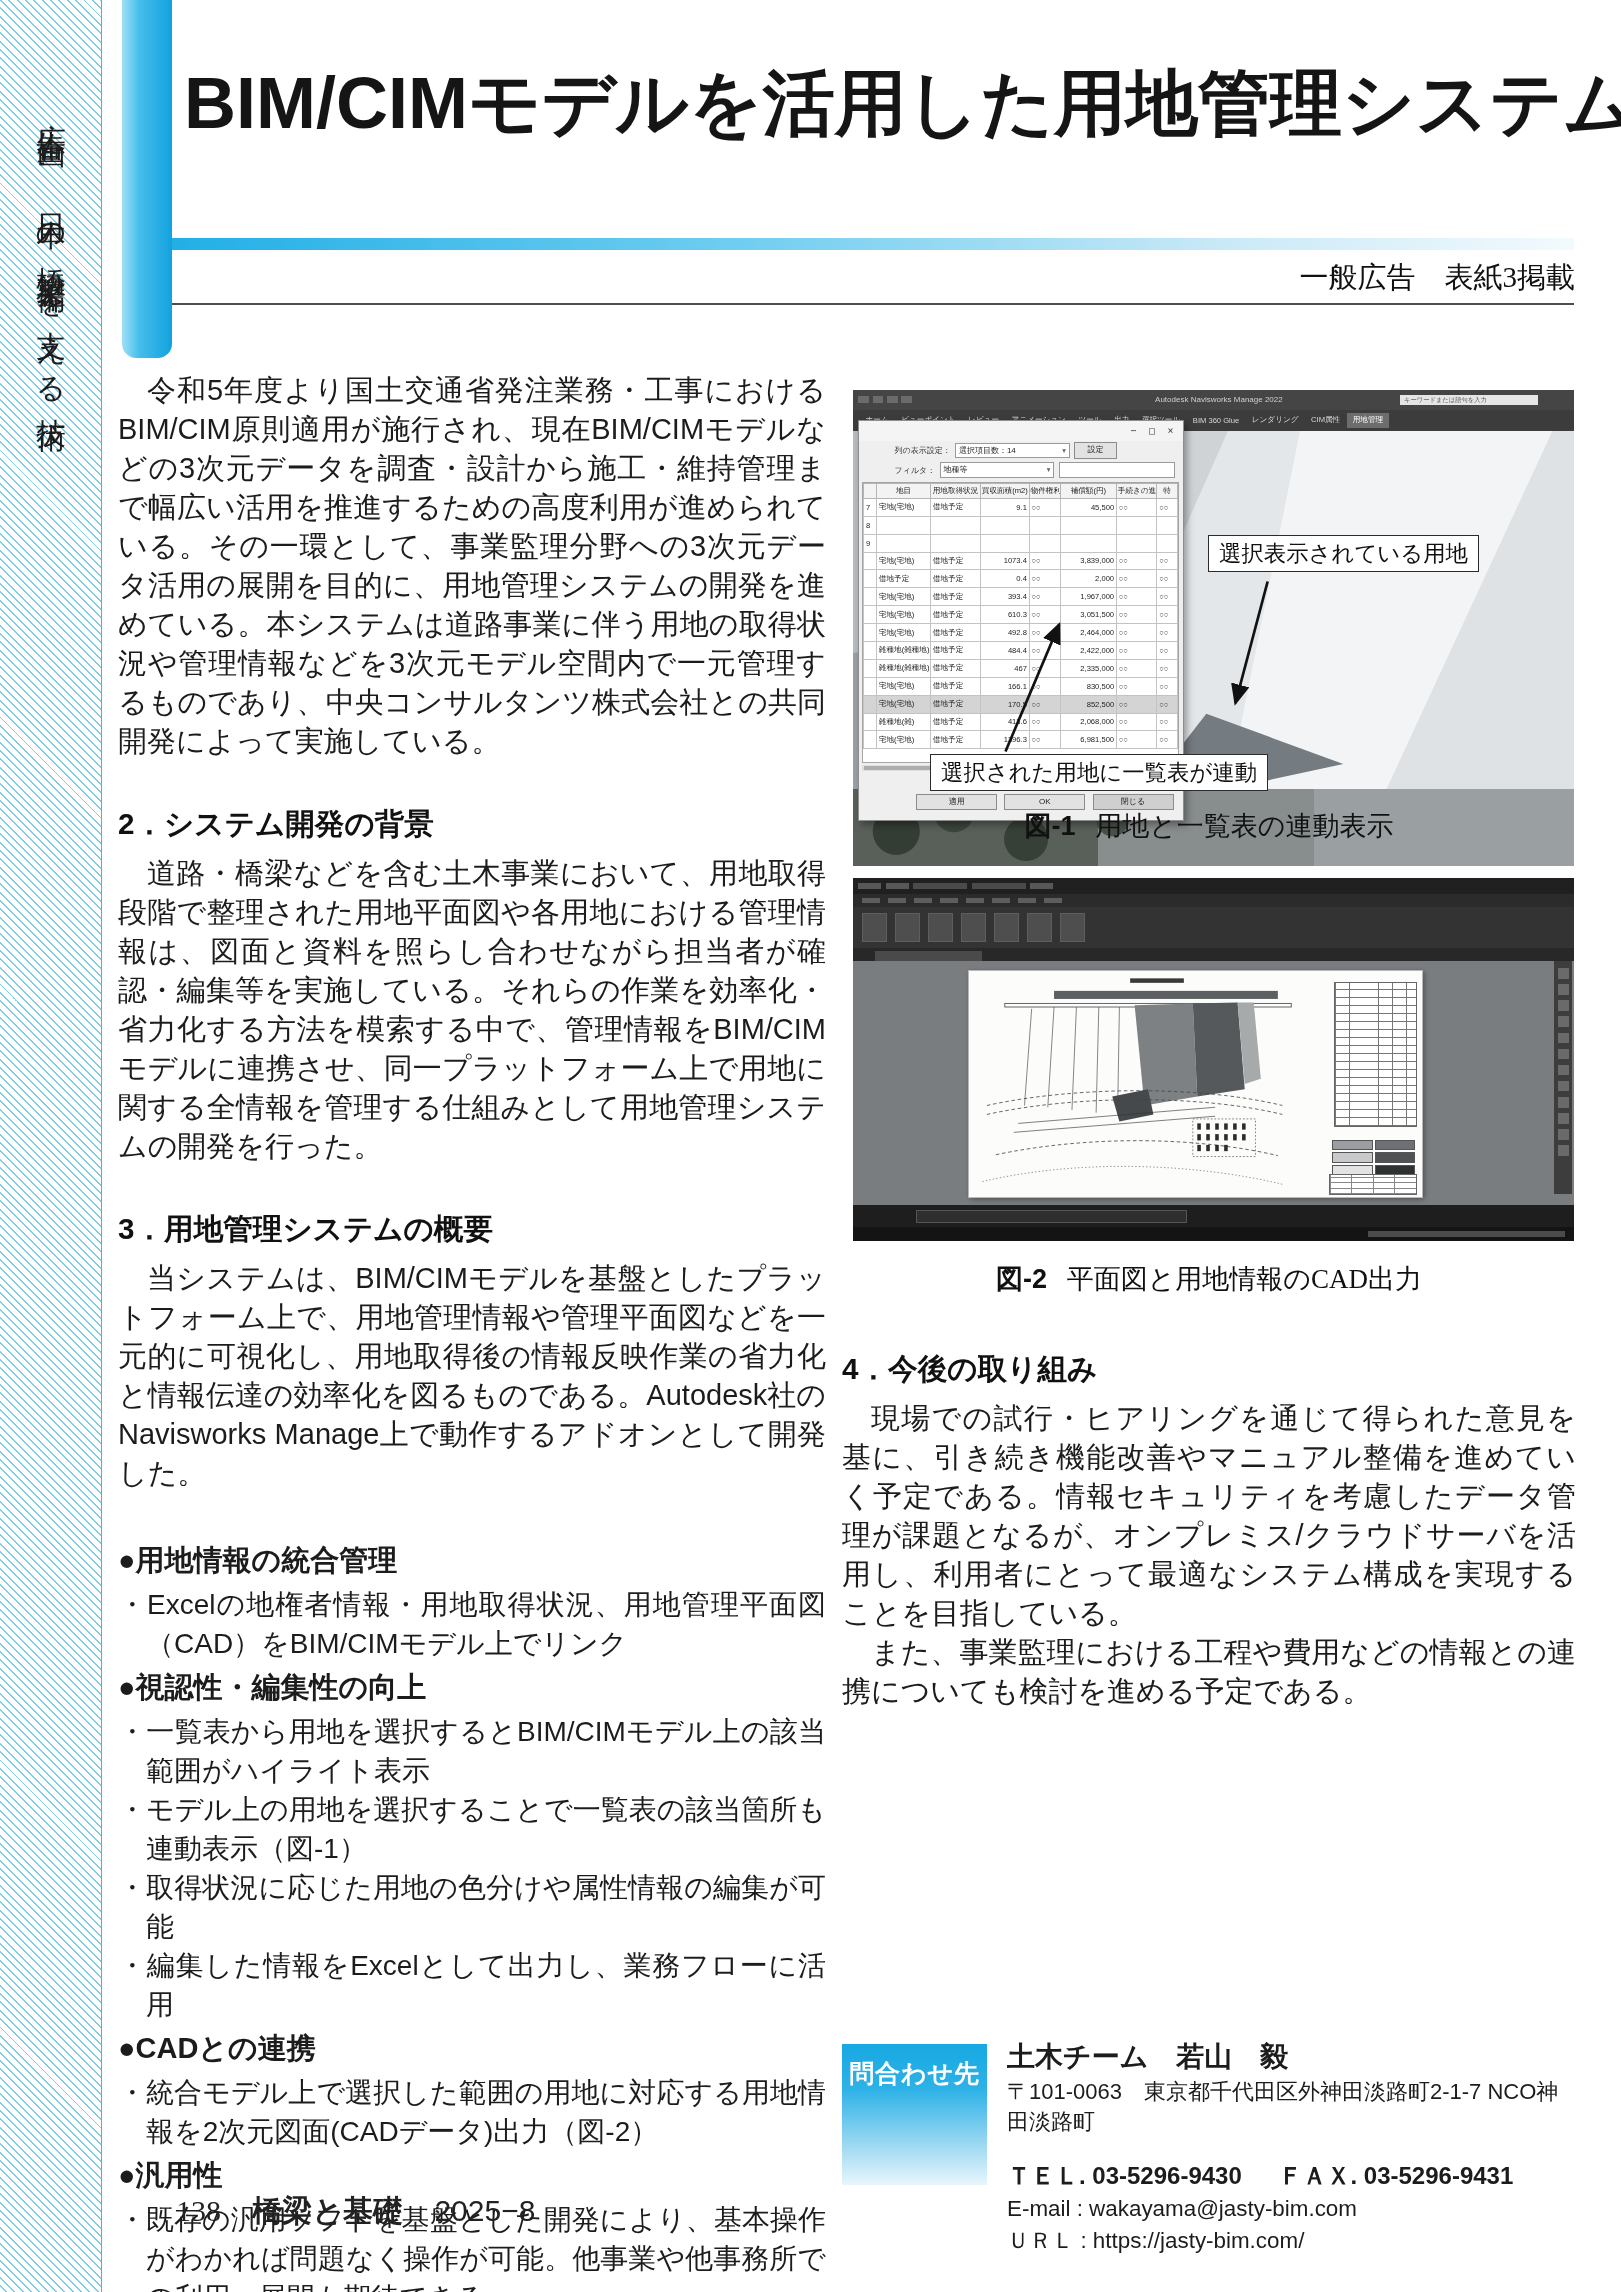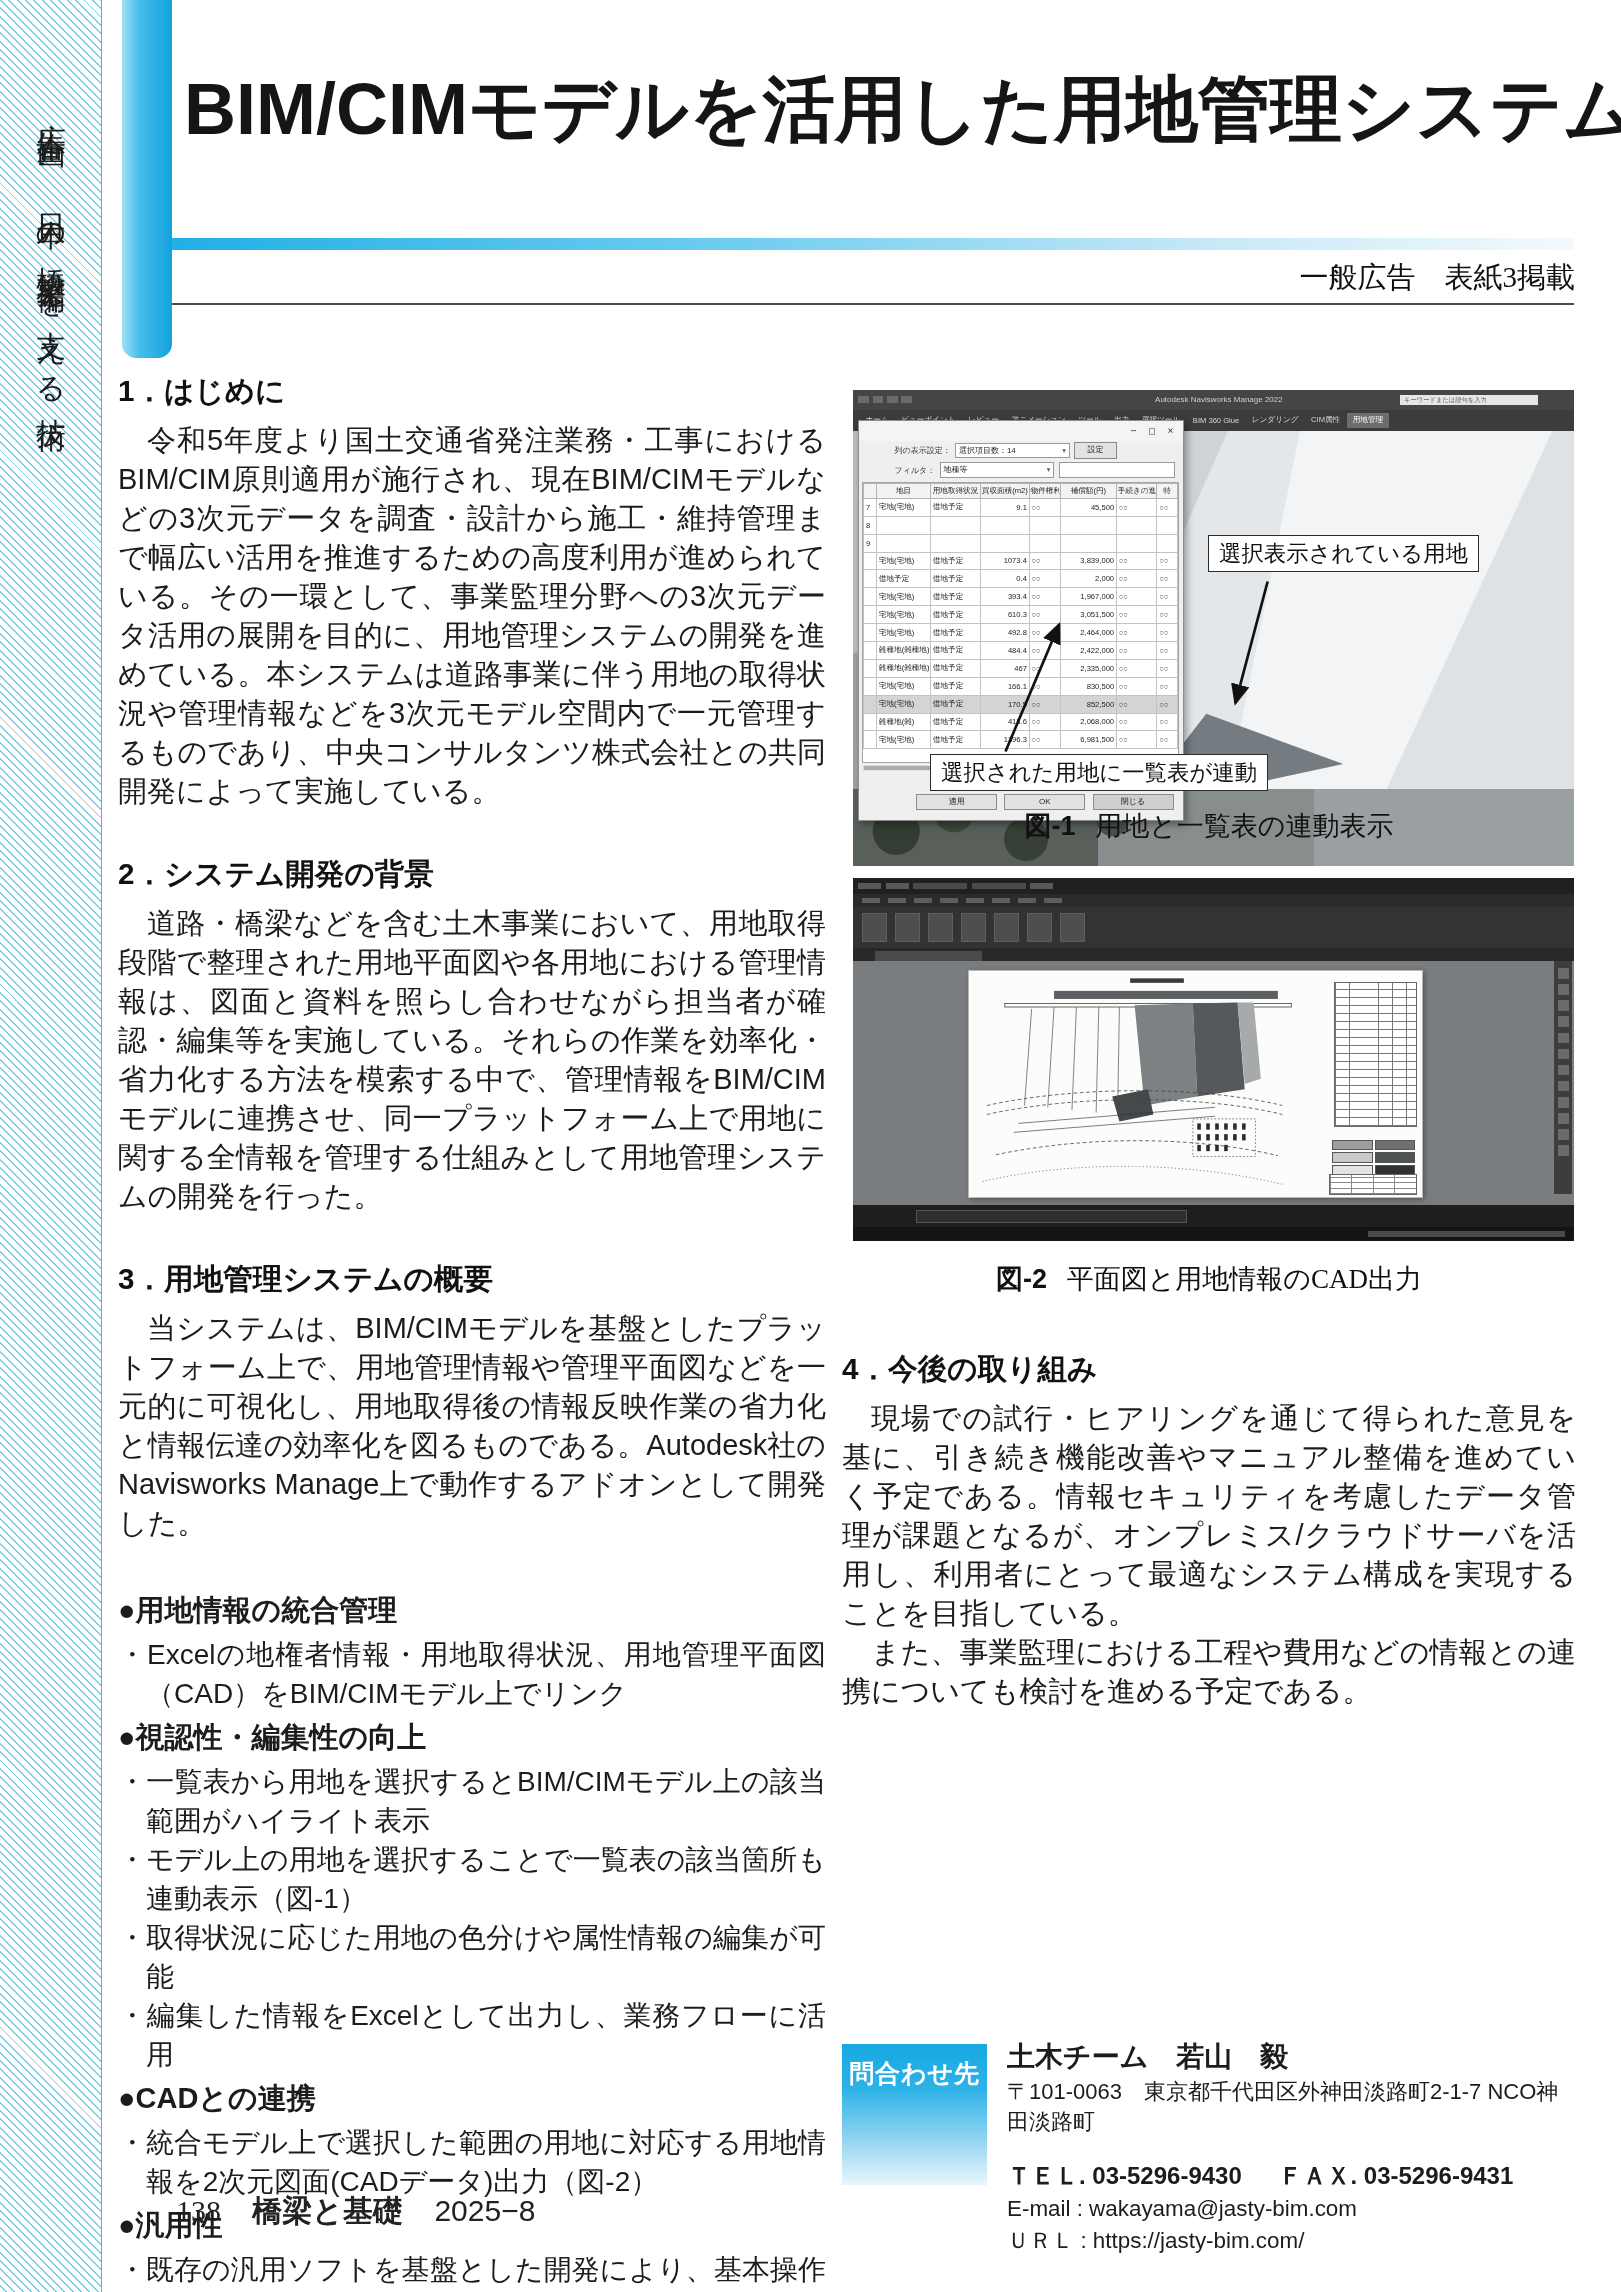--- a/index.html
+++ b/index.html
@@ -10,21 +10,21 @@
   .stripes{position:absolute;left:0;top:0;width:101px;height:2293px;
     background:repeating-linear-gradient(45deg,#ffffff 0 4.5px,#7ecbe4 4.5px 5.9px);
     border-right:0.9px solid #9a9a9a;}
   .side-text{position:absolute;left:30px;top:100px;writing-mode:vertical-rl;
     font-size:29.6px;letter-spacing:6.3px;color:#1c1c1c;font-weight:500;}
 
   
   .cyan-bar{position:absolute;left:122px;top:0;width:50px;height:358px;
     border-radius:0 0 14.3px 14.3px;
     background:linear-gradient(90deg,#9fe0f7 0%,#45bdea 35%,#12a2de 100%);}
-  .main-title{position:absolute;left:184px;top:62px;width:1420px;
+  .main-title{position:absolute;left:184px;top:56px;width:1420px;
     font-size:72px;font-weight:900;letter-spacing:0px;color:#151515;white-space:nowrap;}
   .grad-rule{position:absolute;left:172px;top:238px;width:1402px;height:11.6px;
     background:linear-gradient(90deg,#22afe6 0%,#6fcdf0 40%,#c9e9f7 75%,#f3fafd 100%);}
   .subheader{position:absolute;right:47px;top:258px;font-family:"Liberation Serif","DejaVu Serif",serif;
     font-size:29px;color:#111;}
   .thin-rule{position:absolute;left:172px;top:303px;width:1402px;height:1.8px;background:#4c4c4c;}
 
   
   .col-left{position:absolute;left:118px;top:371px;width:708px;}
   .col-right{position:absolute;left:842px;top:371px;width:734px;}
@@ -165,21 +165,20 @@
   <div class="stripes"></div>
   <div class="side-text">広告企画 … 日本の橋梁整備を支える技術</div>
 
   <div class="cyan-bar"></div>
   <div class="main-title">BIM/CIMモデルを活用した用地管理システム</div>
   <div class="grad-rule"></div>
   <div class="subheader">一般広告　表紙3掲載</div>
   <div class="thin-rule"></div>
 
   <div class="col-left">
-    <div class="sec-h">1．はじめに</div>
     <p class="para">令和5年度より国土交通省発注業務・工事におけるBIM/CIM原則適用が施行され、現在BIM/CIMモデルなどの3次元データを調査・設計から施工・維持管理まで幅広い活用を推進するための高度利用が進められている。その一環として、事業監理分野への3次元データ活用の展開を目的に、用地管理システムの開発を進めている。本システムは道路事業に伴う用地の取得状況や管理情報などを3次元モデル空間内で一元管理するものであり、中央コンサルタンツ株式会社との共同開発によって実施している。</p>
     <div class="gap-lg"></div>
     <div class="sec-h">2．システム開発の背景</div>
     <p class="para">道路・橋梁などを含む土木事業において、用地取得段階で整理された用地平面図や各用地における管理情報は、図面と資料を照らし合わせながら担当者が確認・編集等を実施している。それらの作業を効率化・省力化する方法を模索する中で、管理情報をBIM/CIMモデルに連携させ、同一プラットフォーム上で用地に関する全情報を管理する仕組みとして用地管理システムの開発を行った。</p>
     <div class="gap-lg"></div>
     <div class="sec-h">3．用地管理システムの概要</div>
     <p class="para">当システムは、BIM/CIMモデルを基盤としたプラットフォーム上で、用地管理情報や管理平面図などを一元的に可視化し、用地取得後の情報反映作業の省力化と情報伝達の効率化を図るものである。Autodesk社のNavisworks Manage上で動作するアドオンとして開発した。</p>
     <div class="gap-lg"></div>
 
     <div class="feat-h">●用地情報の統合管理</div>

